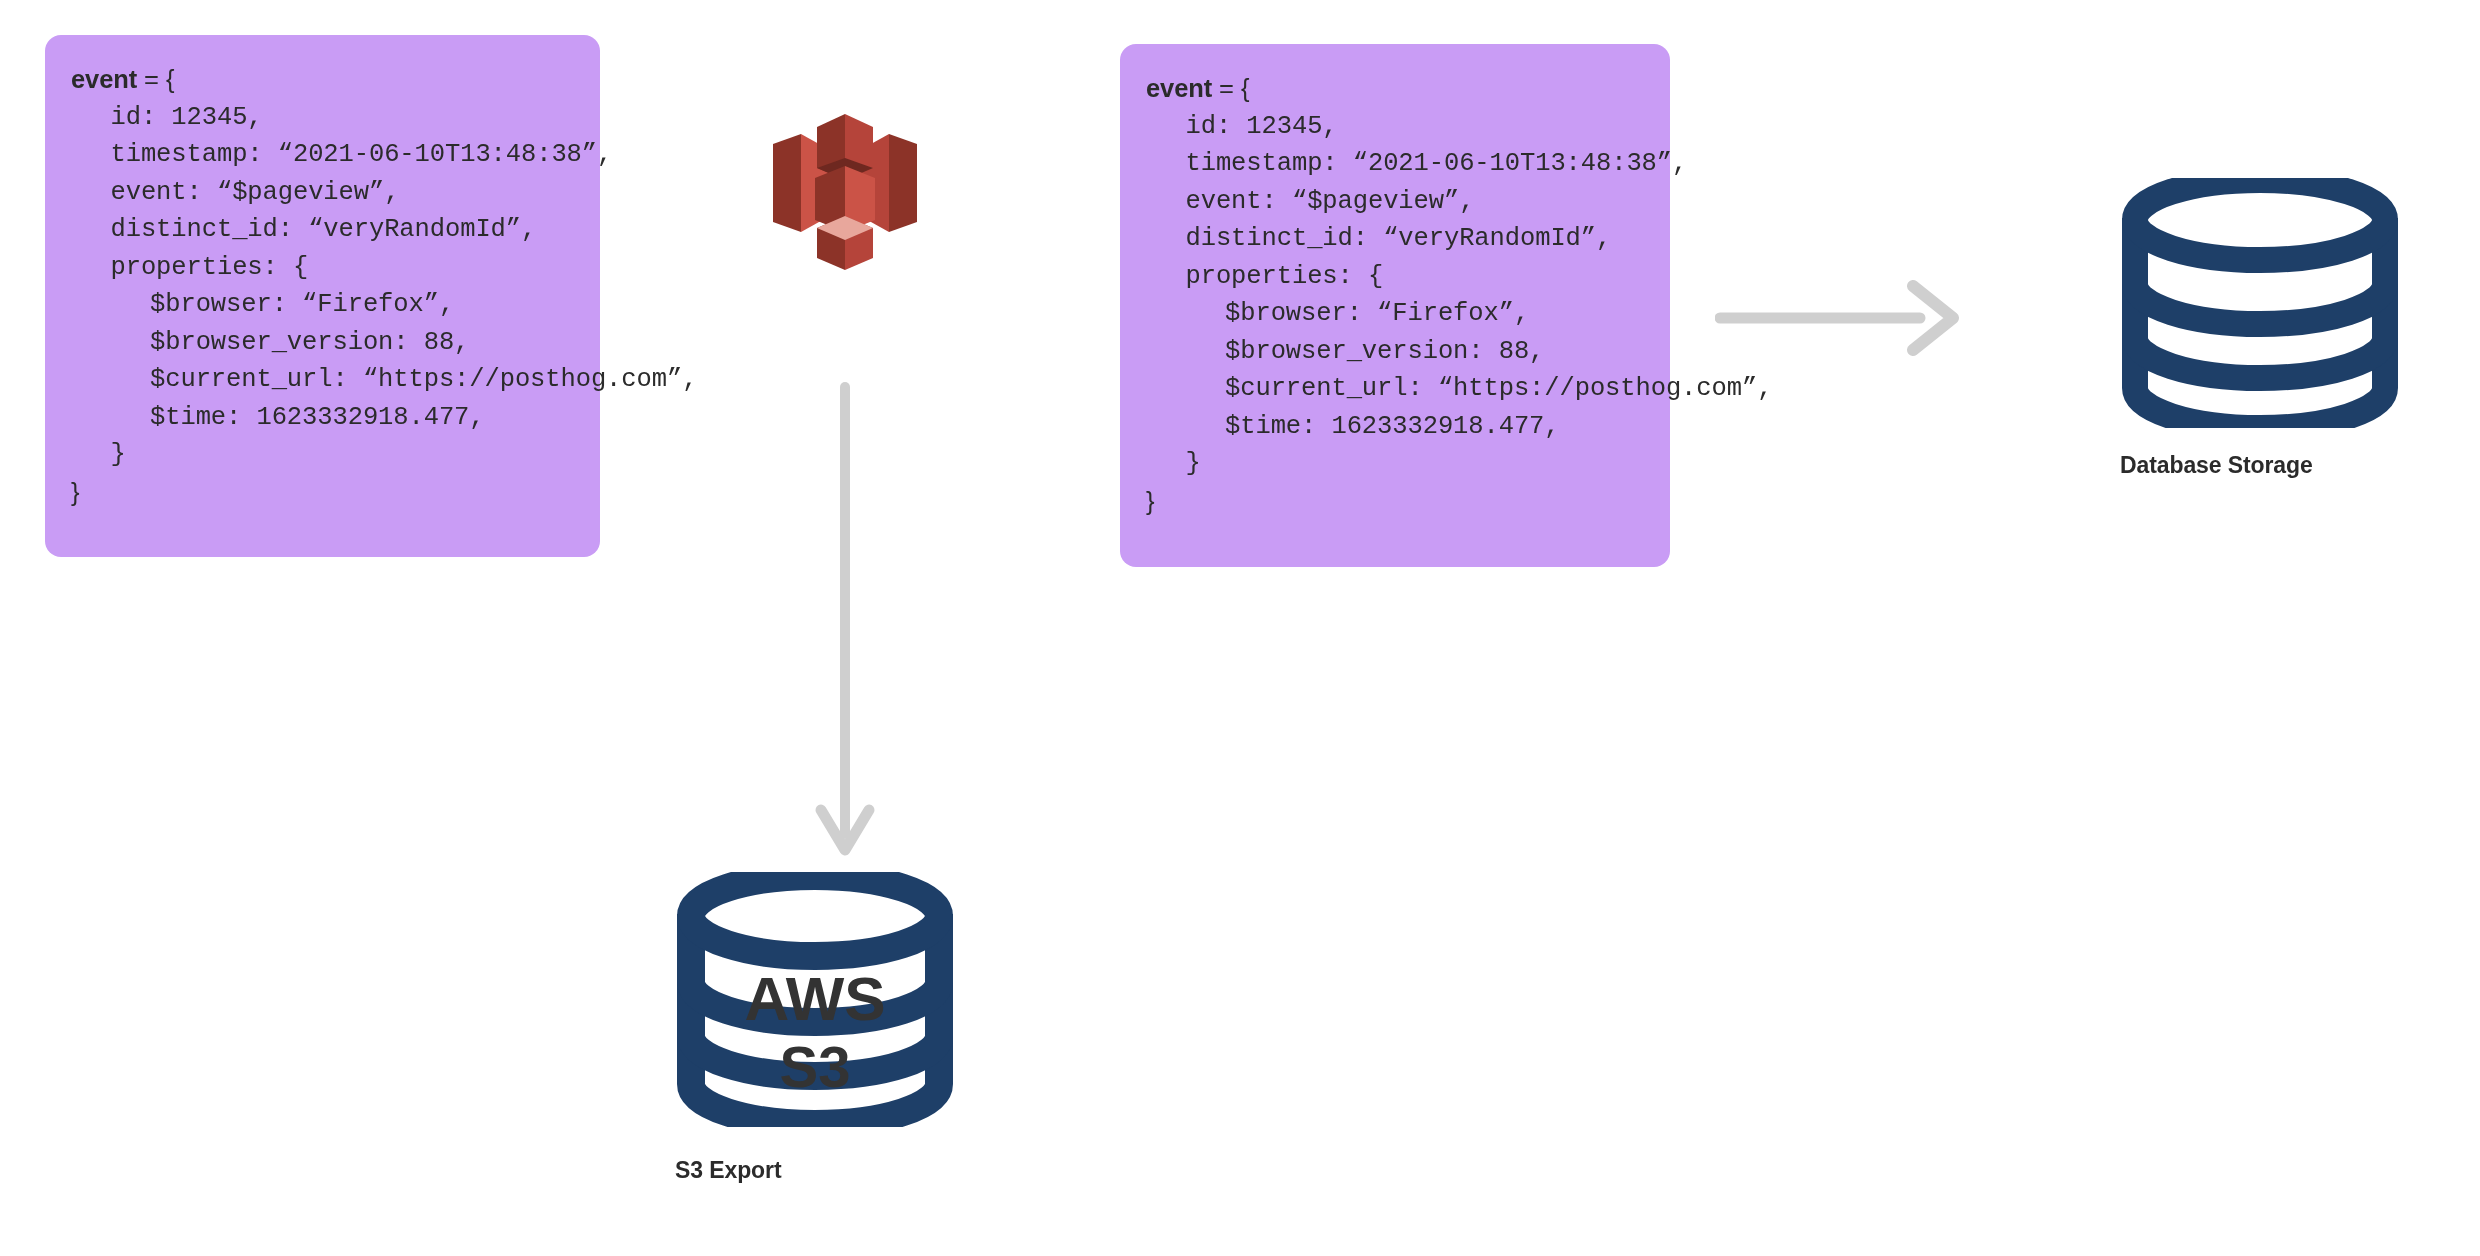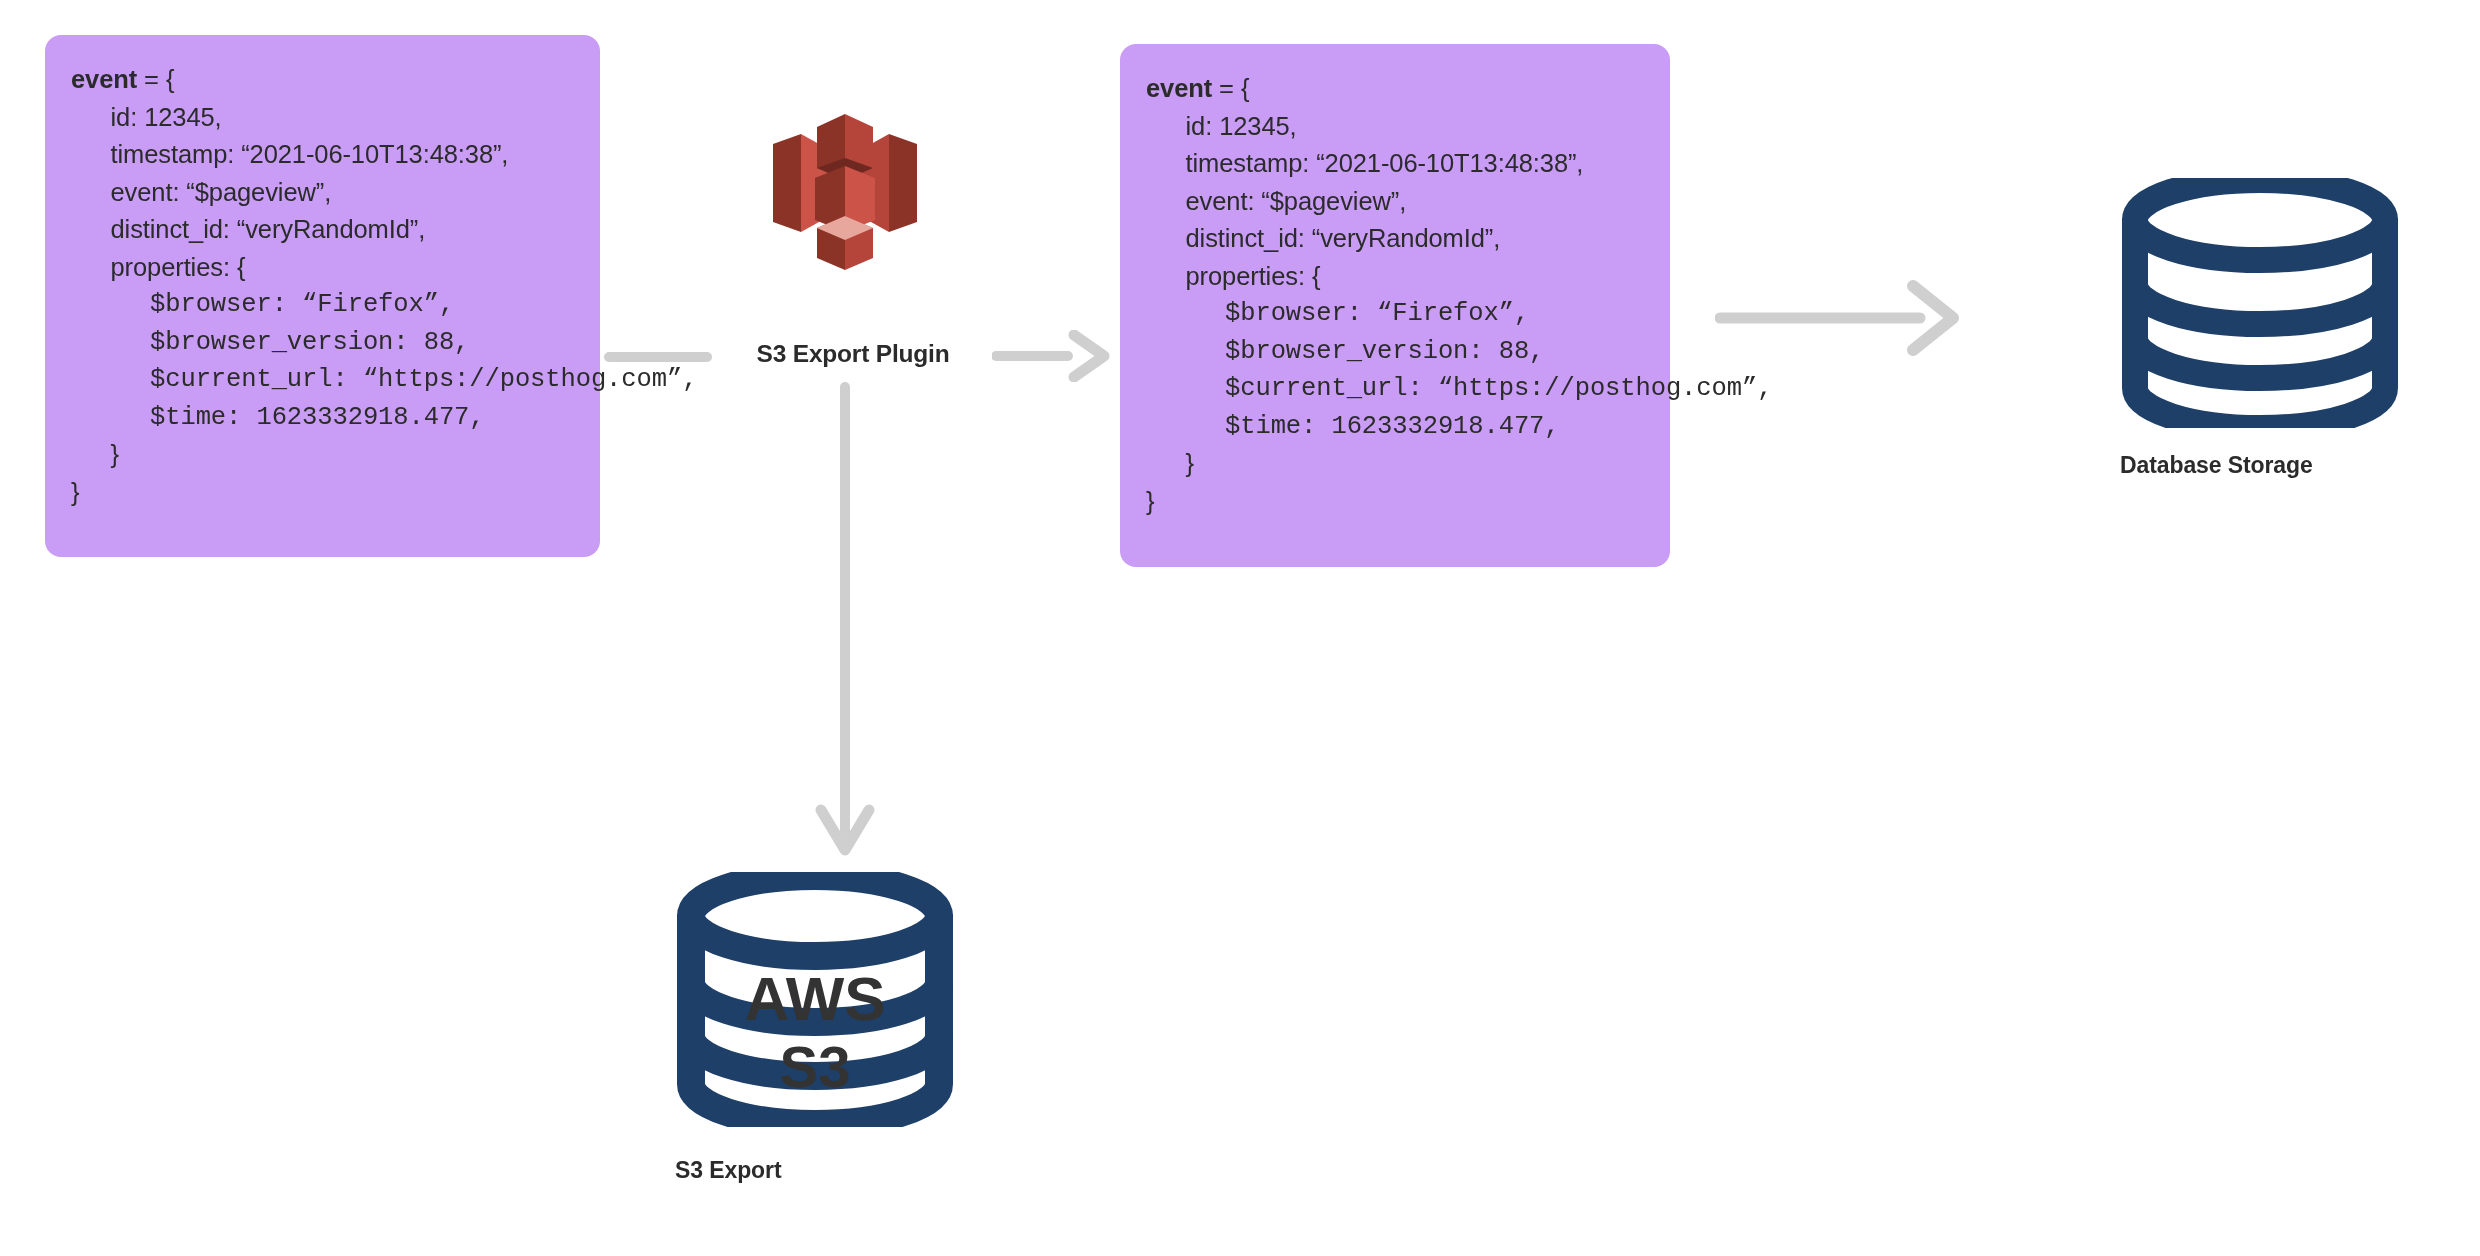--- a/index.html
+++ b/index.html
@@ -36,21 +36,21 @@
     top: 26px;
     font-family: "Liberation Sans", sans-serif;
     font-size: 25.5px;
     line-height: 37.5px;
     color: #2b2b2b;
     white-space: pre;
     letter-spacing: -0.1px;
   }
   .event-card .code .ln { display: block; }
   .event-card .code .kw { font-weight: 700; }
-  .i1 { padding-left: 1.55em; }
+  .i1 { padding-left: 1.55em; font-family: Liberation Mono, monospace; }
   .i2 { padding-left: 3.1em; font-family: Liberation Mono, monospace; }
 
   #card-left  { left: 45px;   top: 35px;  width: 555px; height: 522px; }
   #card-right { left: 1120px; top: 44px;  width: 550px; height: 523px; }
 
   
   #s3-logo {
     position: absolute;
     left: 765px;
     top: 108px;
@@ -158,30 +158,20 @@
 
       <polygon points="80,58 110,70 110,112 80,124" fill="#cb5347"></polygon>
       <polygon points="80,58 50,70 50,112 80,124" fill="#8c3328"></polygon>
 
       <polygon points="80,108 108,120 108,150 80,162" fill="#b5443a"></polygon>
       <polygon points="80,108 52,120 52,150 80,162" fill="#8c3328"></polygon>
       <polygon points="52,120 80,108 108,120 80,132" fill="#e8a79c"></polygon>
     </svg>
   </div>
 
-  <div id="plugin-row">
-    <div id="plugin-stub-left"></div>
-    <div id="plugin-label">S3 Export Plugin</div>
-    <div id="plugin-arrow">
-      <svg viewBox="0 0 122 52" width="122" height="52" aria-hidden="true">
-        <line x1="4" y1="26" x2="76" y2="26" stroke="#cfcfcf" stroke-width="10" stroke-linecap="round"></line>
-        <polyline points="82,5 112,26 82,47" fill="none" stroke="#cfcfcf" stroke-width="11" stroke-linecap="round" stroke-linejoin="round"></polyline>
-      </svg>
-    </div>
-  </div>
 
   <div id="s3-arrow">
     <svg viewBox="0 0 80 478" width="80" height="478" aria-hidden="true">
       <line x1="40" y1="5" x2="40" y2="452" stroke="#cfcfcf" stroke-width="10" stroke-linecap="round"></line>
       <polyline points="16,428 40,468 64,428" fill="none" stroke="#cfcfcf" stroke-width="11" stroke-linecap="round" stroke-linejoin="round"></polyline>
     </svg>
   </div>
 
   <div class="event-card" id="card-right">
     <div class="code"><span class="ln"><span class="kw">event</span> = {</span><span class="ln i1">id: 12345,</span><span class="ln i1">timestamp: “2021-06-10T13:48:38”,</span><span class="ln i1">event: “$pageview”,</span><span class="ln i1">distinct_id: “veryRandomId”,</span><span class="ln i1">properties: {</span><span class="ln i2">$browser: “Firefox”,</span><span class="ln i2">$browser_version: 88,</span><span class="ln i2">$current_url: “https://posthog.com”,</span><span class="ln i2">$time: 1623332918.477,</span><span class="ln i1">}</span><span class="ln">}</span></div>

